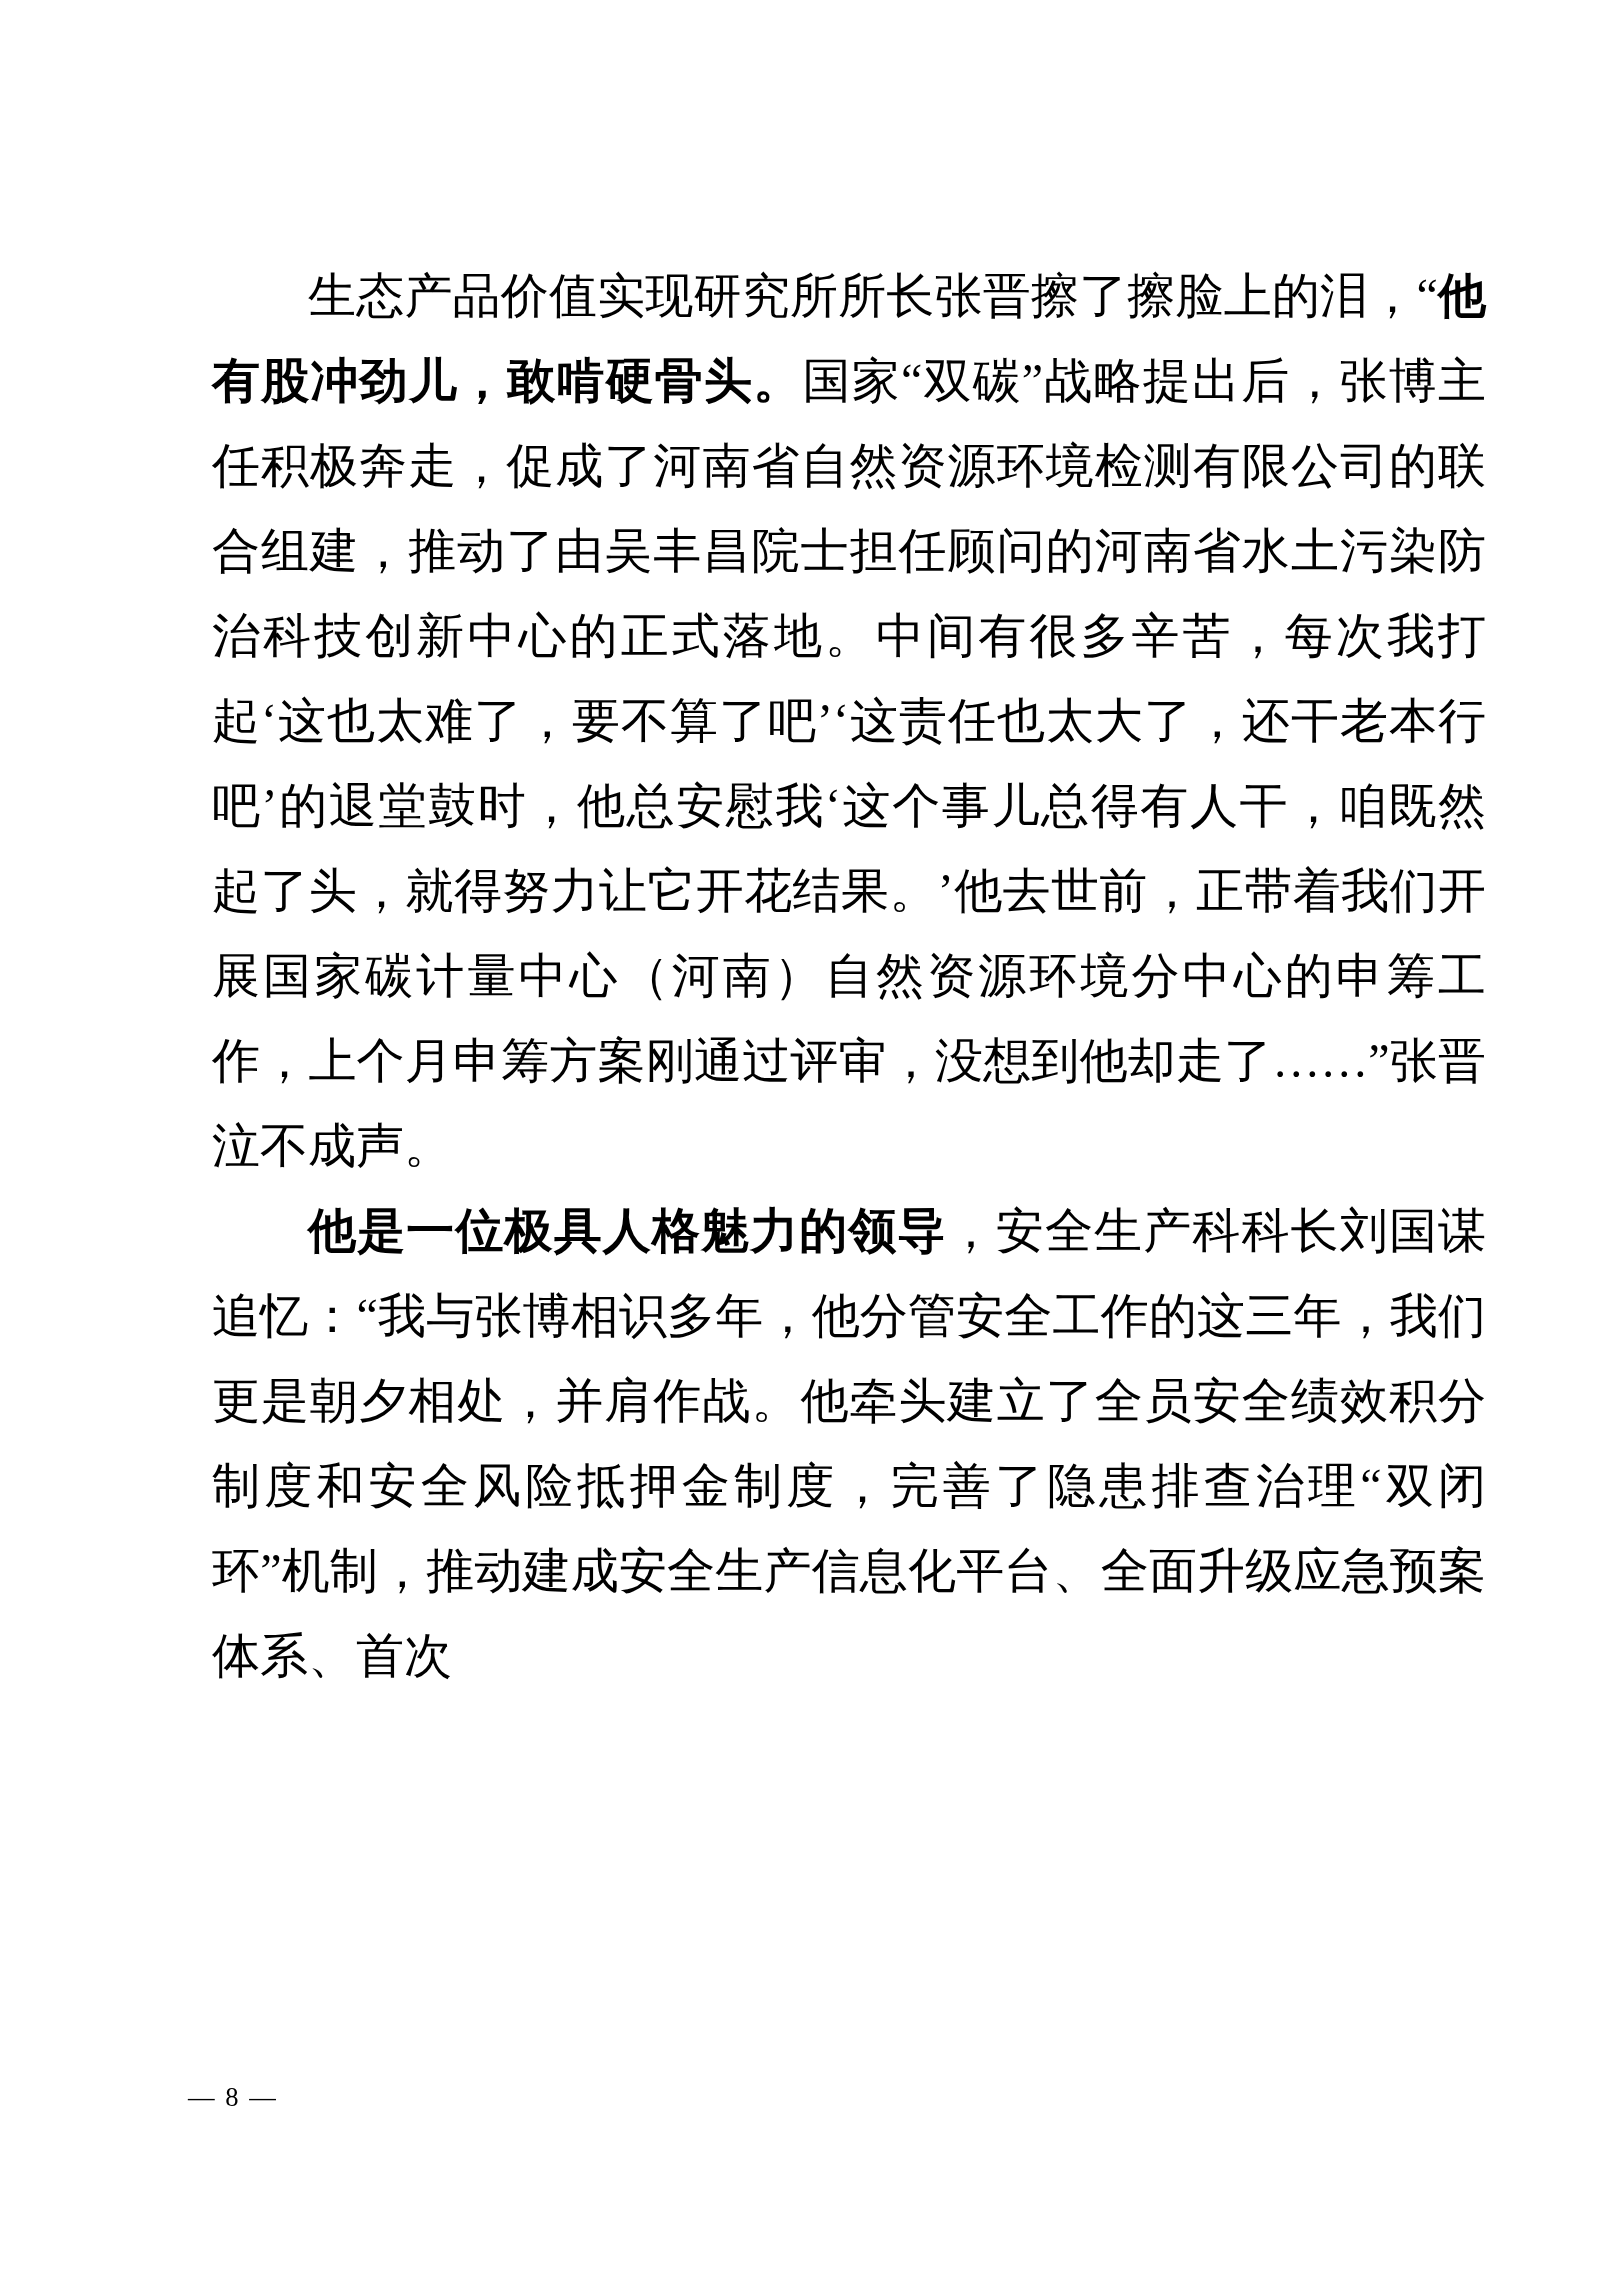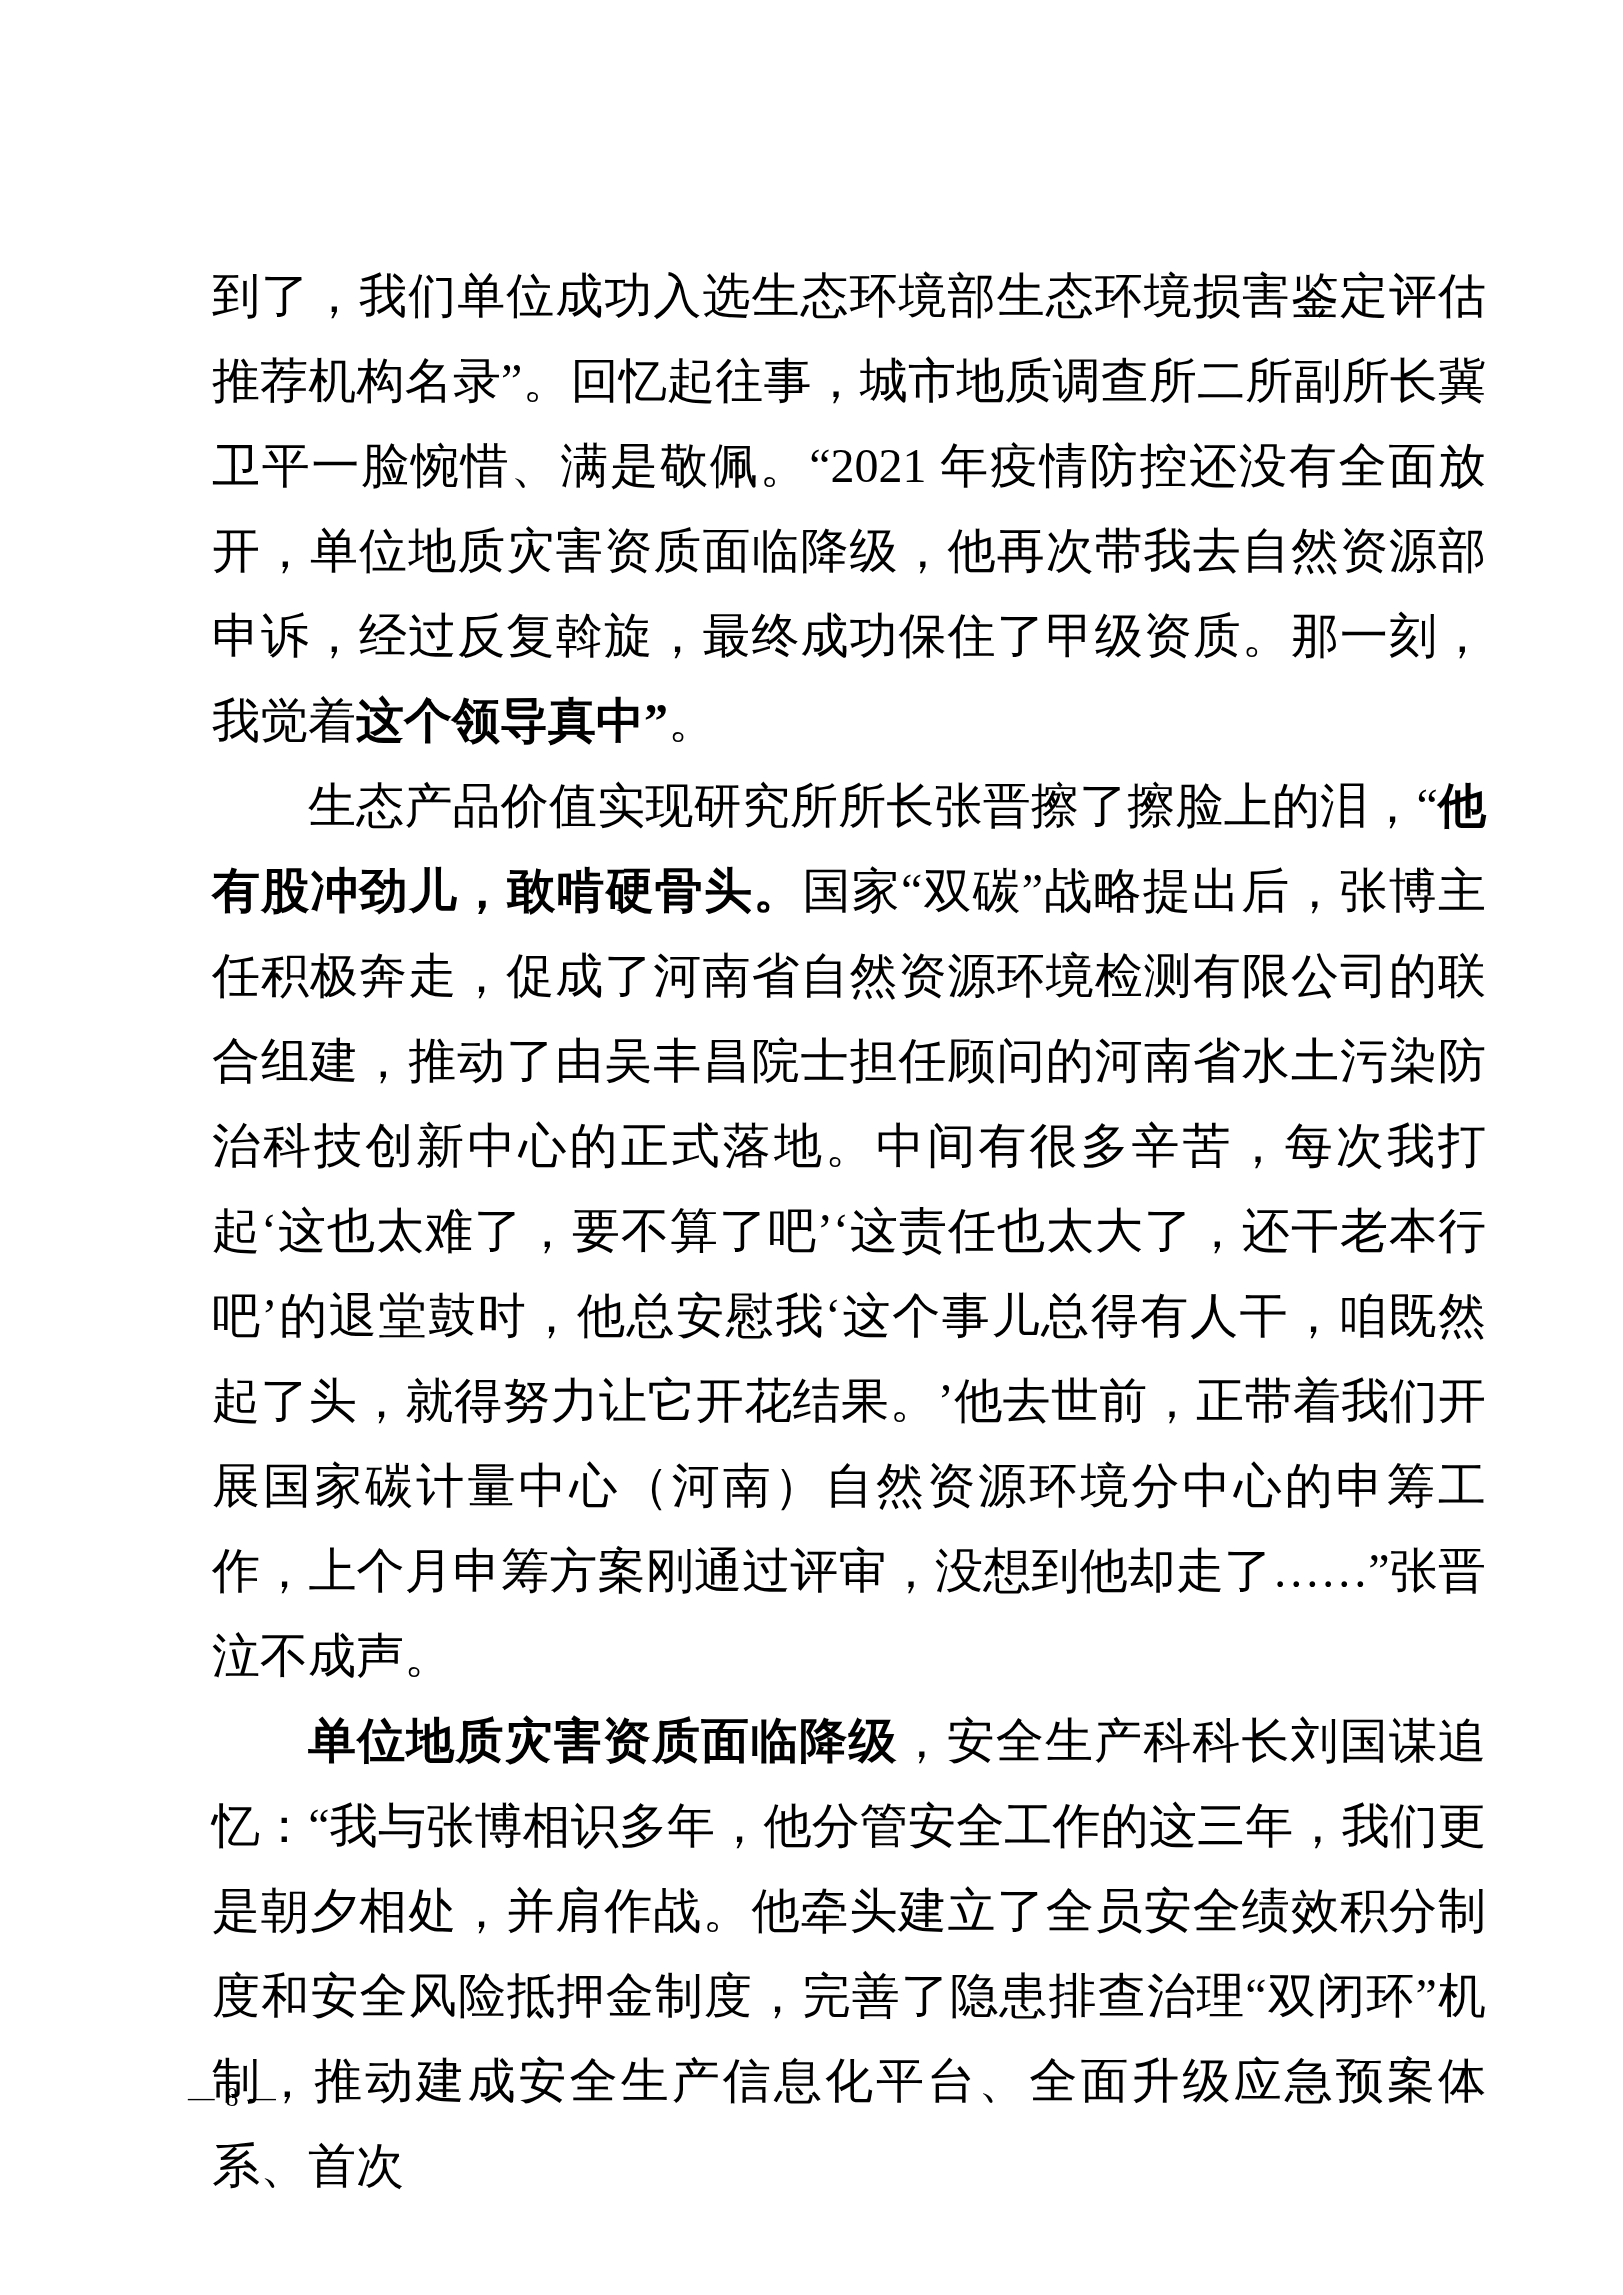--- a/index.html
+++ b/index.html
@@ -47,19 +47,18 @@
     line-height: 37px;
     letter-spacing: 2px;
     white-space: pre;
   }
 </style>
 </head>
 <body>
 
 <div class="page">
   <div class="content">
-    <p><span>到了，我们单位成功入选生态环境部生态环境损害鉴定评估推荐机构名录”。回忆起往事，城市地质调查所二所副所长冀卫平一脸惋惜、满是敬佩。“2021 年疫情防控还没有全面放开，单位地质灾害资质面临降级，他再次带我去自然资源部申诉，经过反复斡旋，最终成功保住了甲级资质。那一刻，我觉着</span><strong>这个领导真中”</strong><span>。</span></p>
     <p class="indent"><span>生态产品价值实现研究所所长张晋擦了擦脸上的泪，“</span><strong>他有股冲劲儿，敢啃硬骨头。</strong><span>国家“双碳”战略提出后，张博主任积极奔走，促成了河南省自然资源环境检测有限公司的联合组建，推动了由吴丰昌院士担任顾问的河南省水土污染防治科技创新中心的正式落地。中间有很多辛苦，每次我打起‘这也太难了，要不算了吧’‘这责任也太大了，还干老本行吧’的退堂鼓时，他总安慰我‘这个事儿总得有人干，咱既然起了头，就得努力让它开花结果。’他去世前，正带着我们开展国家碳计量中心（河南）自然资源环境分中心的申筹工作，上个月申筹方案刚通过评审，没想到他却走了……”张晋泣不成声。</span></p>
-    <p class="indent"><strong>单位地质灾害资质面临降级</strong><span>，安全生产科科长刘国谋追忆：“我与张博相识多年，他分管安全工作的这三年，我们更是朝夕相处，并肩作战。他牵头建立了全员安全绩效积分制度和安全风险抵押金制度，完善了隐患排查治理“双闭环”机制，推动建成安全生产信息化平台、全面升级应急预案体系、首次</span></p>
+    <p class="indent"><strong>他是一位极具人格魅力的领导</strong><span>，安全生产科科长刘国谋追忆：“我与张博相识多年，他分管安全工作的这三年，我们更是朝夕相处，并肩作战。他牵头建立了全员安全绩效积分制度和安全风险抵押金制度，完善了隐患排查治理“双闭环”机制，推动建成安全生产信息化平台、全面升级应急预案体系、首次</span></p>
   </div>
   <div class="page-number">— 8 —</div>
 </div>
 
 
 </body></html>

